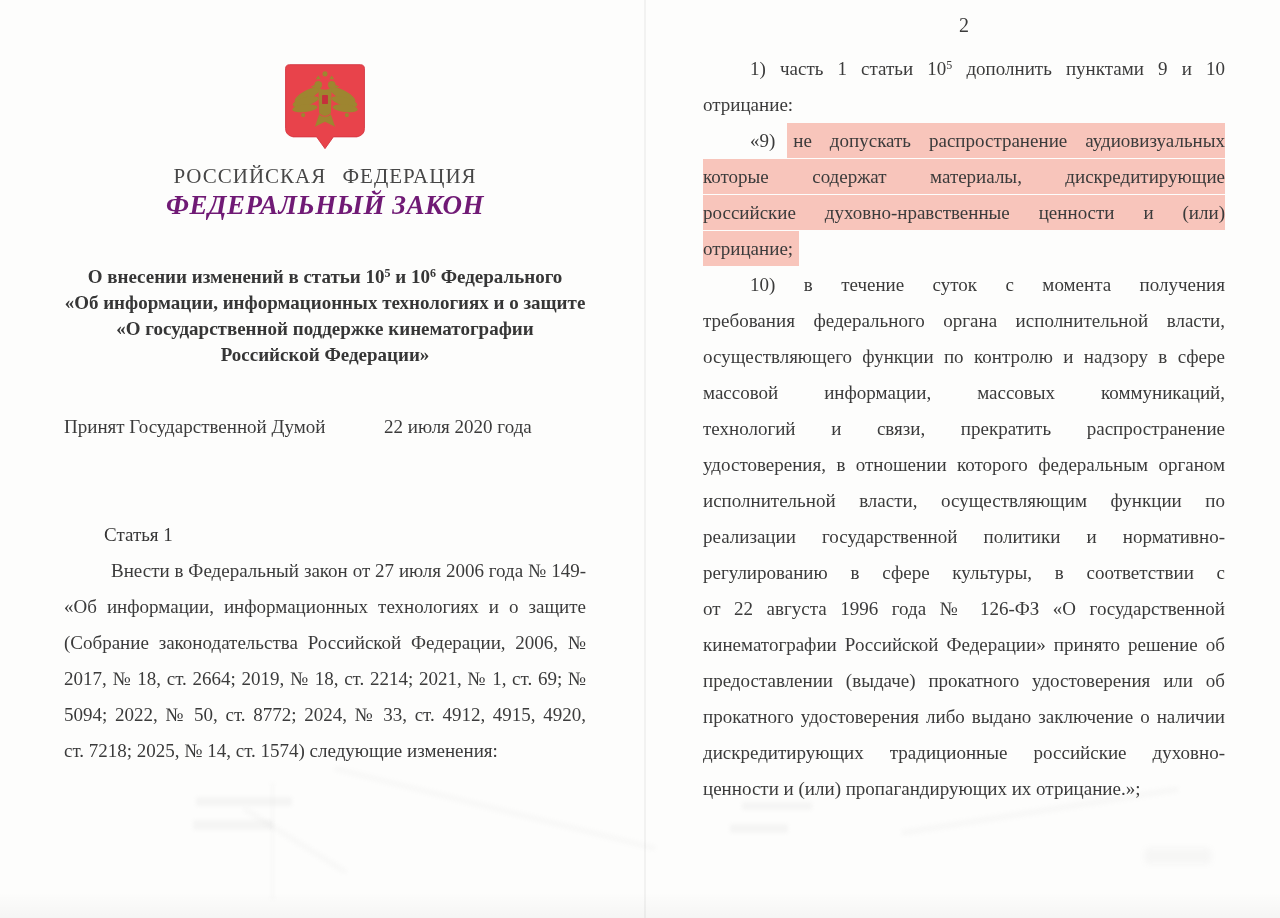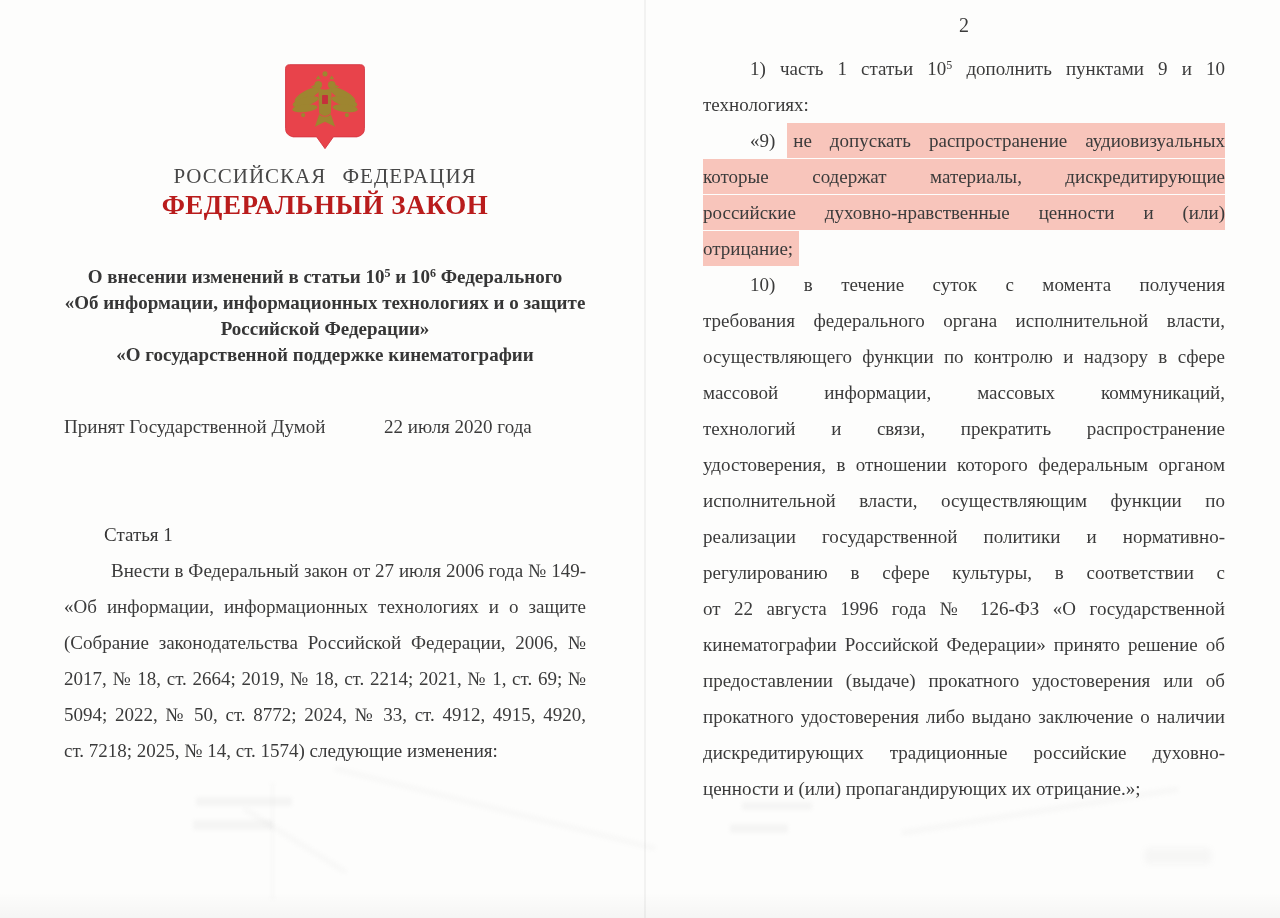--- a/index.html
+++ b/index.html
@@ -16,21 +16,21 @@
 
   
   .emblem{position:absolute;left:219px;top:62px;width:84px;height:96px;}
 
   .country{
     position:absolute;left:0;top:164px;width:100%;text-align:center;
     font-size:21px;letter-spacing:1px;word-spacing:10px;color:#474747;
   }
   .doctype{
     position:absolute;left:0;top:190px;width:100%;text-align:center;
-    font-size:27px;font-weight:bold;letter-spacing:0.5px;color:#b91c1c;
+    font-size:27px;font-weight:bold;letter-spacing:0.5px;color:#701a75;font-style:italic;
   }
   .law-title{
     position:absolute;left:0;top:264px;width:100%;
     font-size:19px;font-weight:bold;text-align:center;color:#363636;
   }
   .law-title .line{line-height:26px;height:26px;}
   .adopted-row{position:absolute;left:0;top:416px;width:100%;height:24px;font-size:19px;}
   .adopted-date{position:absolute;left:320px;top:0;}
   .article-heading{
     position:absolute;left:0;top:524px;width:100%;
@@ -88,22 +88,22 @@
       <rect x="46.5" y="38" width="7" height="11" rx="1" fill="#c5303c"></rect>
     </svg>
   </div>
 
   <div class="country">РОССИЙСКАЯ ФЕДЕРАЦИЯ</div>
   <div class="doctype">ФЕДЕРАЛЬНЫЙ ЗАКОН</div>
 
   <div class="law-title">
       <div class="line">О внесении изменений в статьи 10<sup>5</sup> и 10<sup>6</sup> Федерального закона</div>
       <div class="line">«Об информации, информационных технологиях и о защите</div>
+      <div class="line">«О государственной поддержке кинематографии</div>
       <div class="line">Российской Федерации»</div>
-      <div class="line">«О государственной поддержке кинематографии</div>
     </div>
 
   <div class="adopted-row">
     <span>Принят Государственной Думой</span>
     <span class="adopted-date">22 июля 2020 года</span>
   </div>
 
   <div class="article-heading">Статья 1</div>
 
   <div class="para" id="left-body">
@@ -113,21 +113,21 @@
       <div class="line just">2017, № 18, ст. 2664; 2019, № 18, ст. 2214; 2021, № 1, ст. 69; № 27, ст. 5089,</div>
       <div class="line just">5094; 2022, № 50, ст. 8772; 2024, № 33, ст. 4912, 4915, 4920, 4999; № 48,</div>
       <div class="line">ст. 7218; 2025, № 14, ст. 1574) следующие изменения:</div>
     </div>
 </div>
 
 <div class="page" id="page-right">
   <div id="pageno">2</div>
   <div class="para" id="para1">
       <div class="line just ind">1) часть 1 статьи 10<sup>5</sup> дополнить пунктами 9 и 10 следующего</div>
-      <div class="line">технологиях:</div>
+      <div class="line">отрицание:</div>
     </div>
   <div class="para" id="para9">
       <div class="line just ind">«9) <span class="hl">не допускать распространение аудиовизуальных произведений,</span></div>
       <div class="line just"><span class="hl">которые содержат материалы, дискредитирующие традиционные</span></div>
       <div class="line just"><span class="hl">российские духовно-нравственные ценности и (или) пропагандирующие их</span></div>
       <div class="line"><span class="hl">отрицание;</span></div>
     </div>
   <div class="para" id="para10">
       <div class="line just ind">10) в течение суток с момента получения соответствующего</div>
       <div class="line just">требования федерального органа исполнительной власти,</div>

